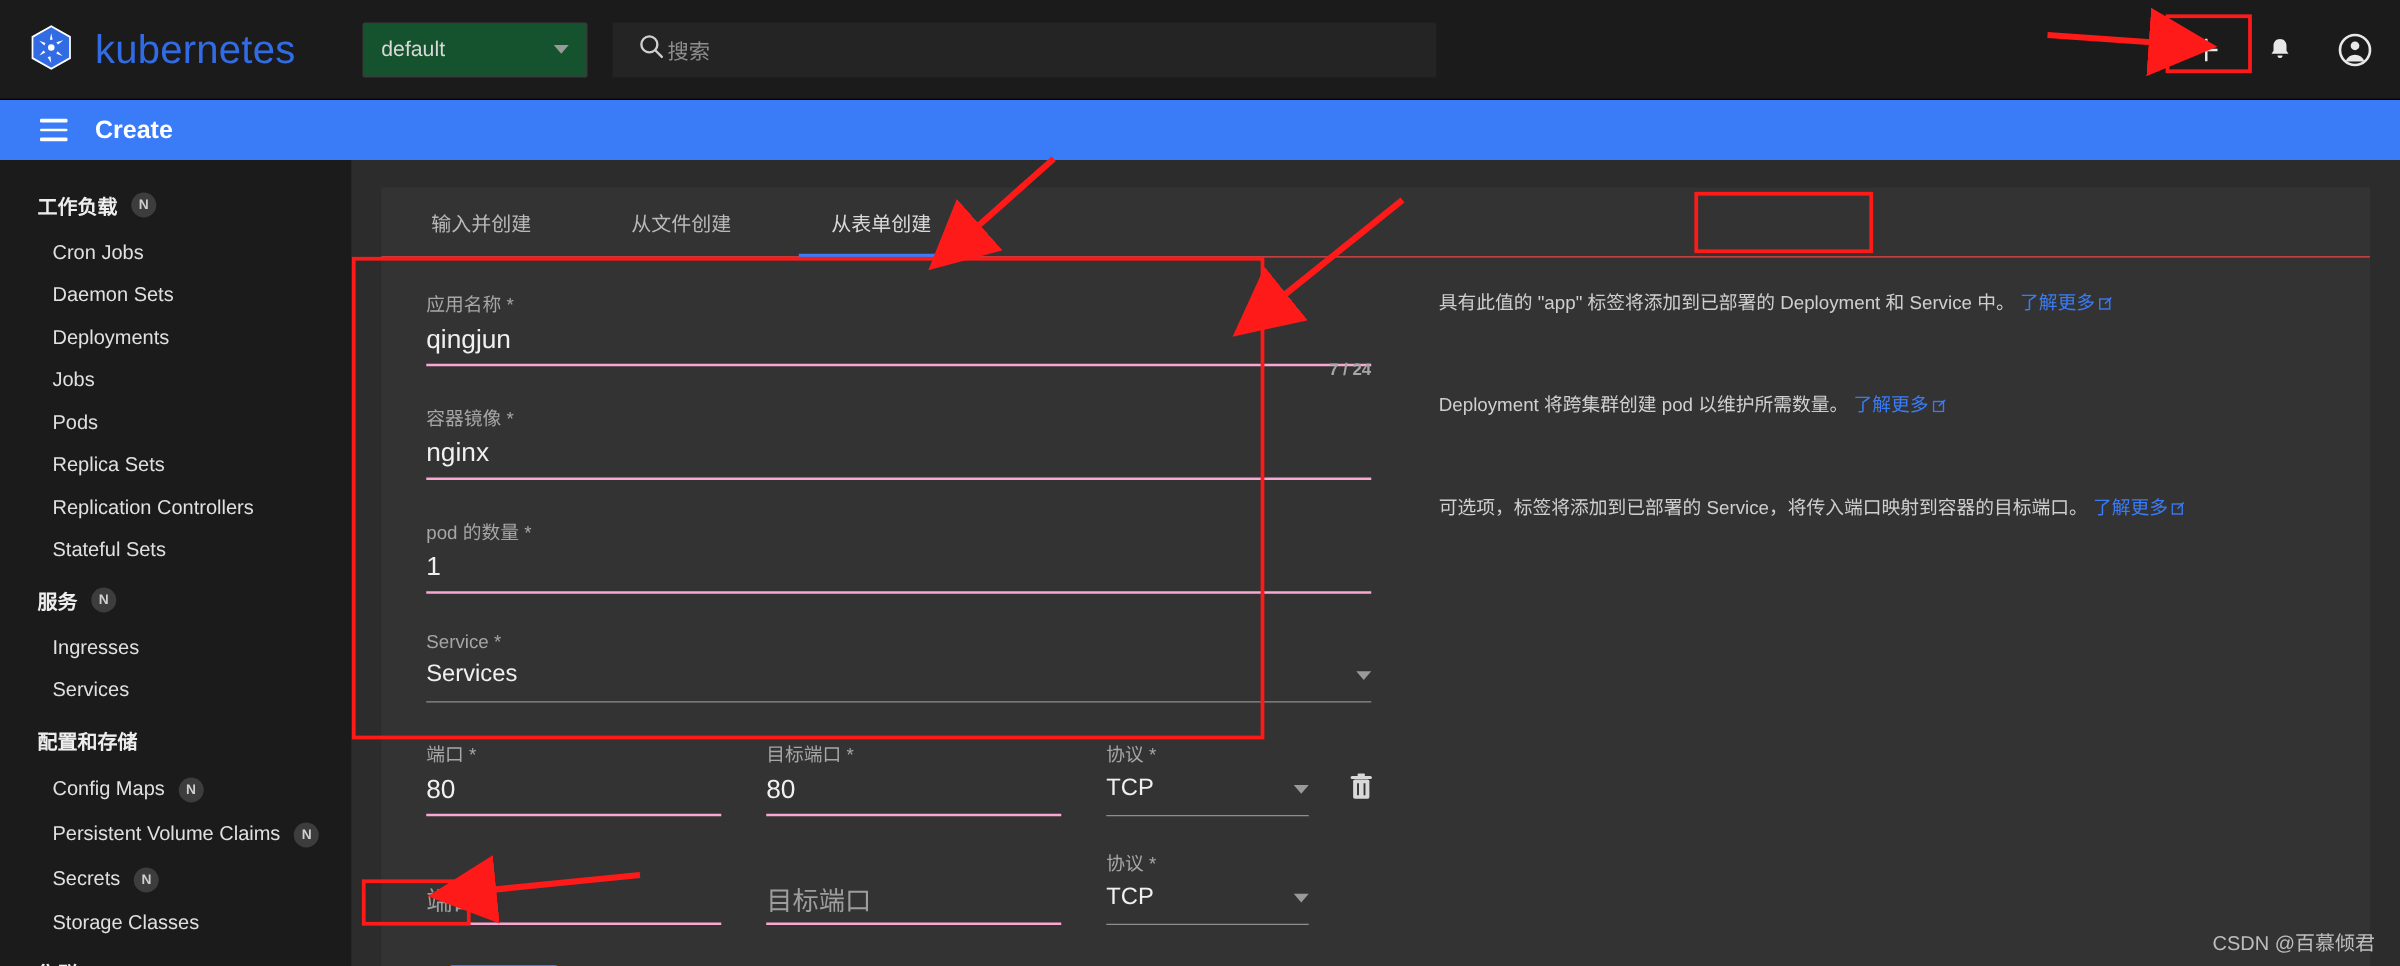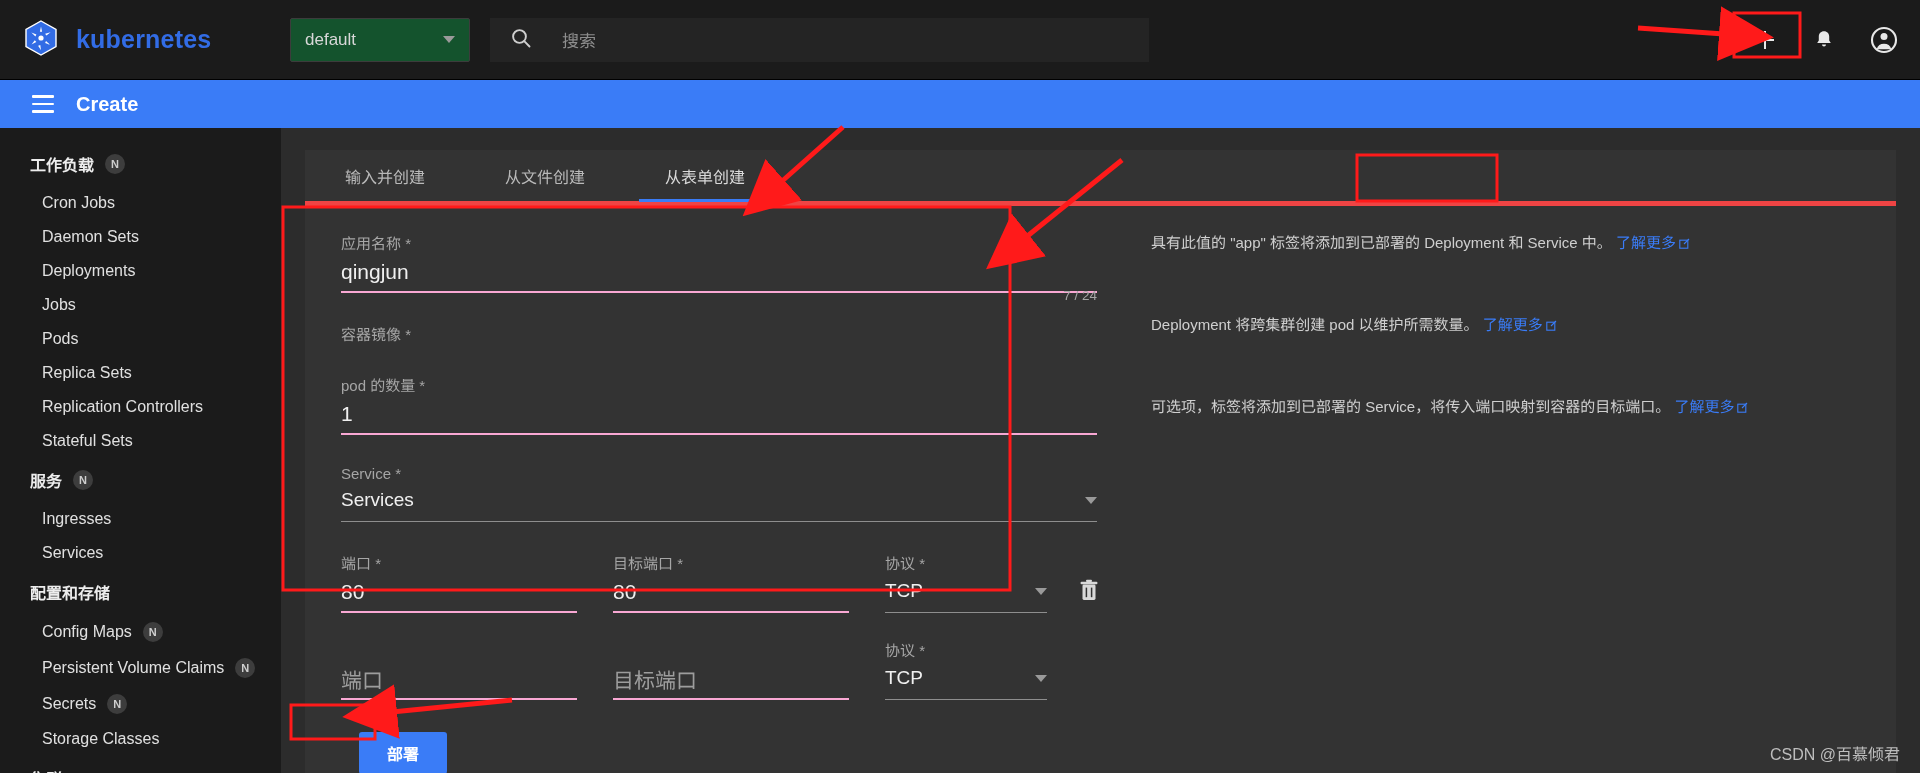--- a/index.html
+++ b/index.html
@@ -16,40 +16,40 @@
   .topbar {
     position: absolute; top: 0; left: 0;
     width: 1920px; height: 80px;
     background: #1b1b1b;
     display: flex; align-items: center;
     border-bottom: 1px solid #000;
   }
   .brand { display: flex; align-items: center; gap: 14px; margin-left: 20px; width: 252px; }
   .k8s-logo { width: 42px; height: 42px; flex: 0 0 42px; }
   .brand-name {
-    color: #326ce5; font-size: 25px; font-weight: bold; letter-spacing: 0.2px;
+    color: #326ce5; font-size: 32px; font-weight: normal; letter-spacing: 0.2px;
   }
   .ns-select {
     margin-left: 18px;
     width: 180px; height: 44px;
     background: #14532d; border: 1px solid #3c3c3c; border-radius: 2px;
     display: flex; align-items: center; justify-content: space-between;
     padding: 0 14px; cursor: pointer;
   }
   .ns-select .val { color: #d8d8d8; font-size: 17px; }
   .caret {
     width: 0; height: 0;
     border-left: 6px solid transparent; border-right: 6px solid transparent;
     border-top: 7px solid #9a9a9a;
   }
   .searchbox {
     margin-left: 20px;
     width: 659px; height: 44px;
     background: #242424;
-    display: flex; align-items: center; gap: 30px;
+    display: flex; align-items: center; gap: 2px;
     padding: 0 20px; cursor: text;
   }
   .search-ph { color: #8e8e8e; font-size: 17px; }
   .hdr-actions {
     position: absolute; right: 22px; top: 0; height: 80px;
     display: flex; align-items: center; gap: 34px;
   }
   .hdr-icon { cursor: pointer; display: flex; align-items: center; justify-content: center; }
 
   
@@ -99,21 +99,21 @@
   }
   .card {
     position: relative;
     margin: 0 24px;
     background: #333333;
     min-height: 600px;
   }
   .tabs {
     display: flex; align-items: stretch;
     height: 56px;
-    border-bottom: 5px solid #ef4444;
+    border-bottom: 1px solid #ef4444;
   }
   .tab {
     min-width: 160px;
     display: flex; align-items: center; justify-content: center;
     color: #b9b9b9; font-size: 16px; cursor: pointer;
     position: relative;
   }
   .tab.active { color: #d9d9d9; }
   .tab.active::after {
     content: ""; position: absolute; bottom: -1px; left: 14px; right: 14px;
@@ -132,21 +132,21 @@
   .field-value {
     color: #f0f0f0; font-size: 21px;
     border-bottom: 2px solid #f9a8d4;
     padding-bottom: 4px;
     min-height: 33px;
     cursor: text;
   }
   .field-value.placeholder { color: #9d9d9d; }
   .counter {
     position: absolute; right: 18px; top: 56px;
-    color: #a6a6a6; font-size: 13.5px;
+    color: #a6a6a6; font-size: 13.5px; font-weight: bold;
   }
   .select-value {
     display: flex; align-items: center; justify-content: space-between;
     border-bottom: 1px solid #8e8e8e; padding-bottom: 10px; cursor: pointer;
   }
   .select-value .sv-text { color: #f0f0f0; font-size: 19px; }
 
   .port-row { display: flex; align-items: flex-end; gap: 0; margin-bottom: 26px; }
   .port-col { padding: 0 18px; }
   .port-col.c1 { width: 272px; }
@@ -335,20 +335,21 @@
       <div class="form-left">
 
         <div class="field">
           <span class="field-label">应用名称 *</span>
           <div class="field-value">qingjun</div>
           <span class="counter">7 / 24</span>
         </div>
 
         <div class="field">
           <span class="field-label">容器镜像 *</span>
+          <div class="field-value">nginx</div>
         </div>
 
         <div class="field">
           <span class="field-label">pod 的数量 *</span>
           <div class="field-value">1</div>
         </div>
 
         <div class="field">
           <span class="field-label">Service *</span>
           <div class="select-value">

